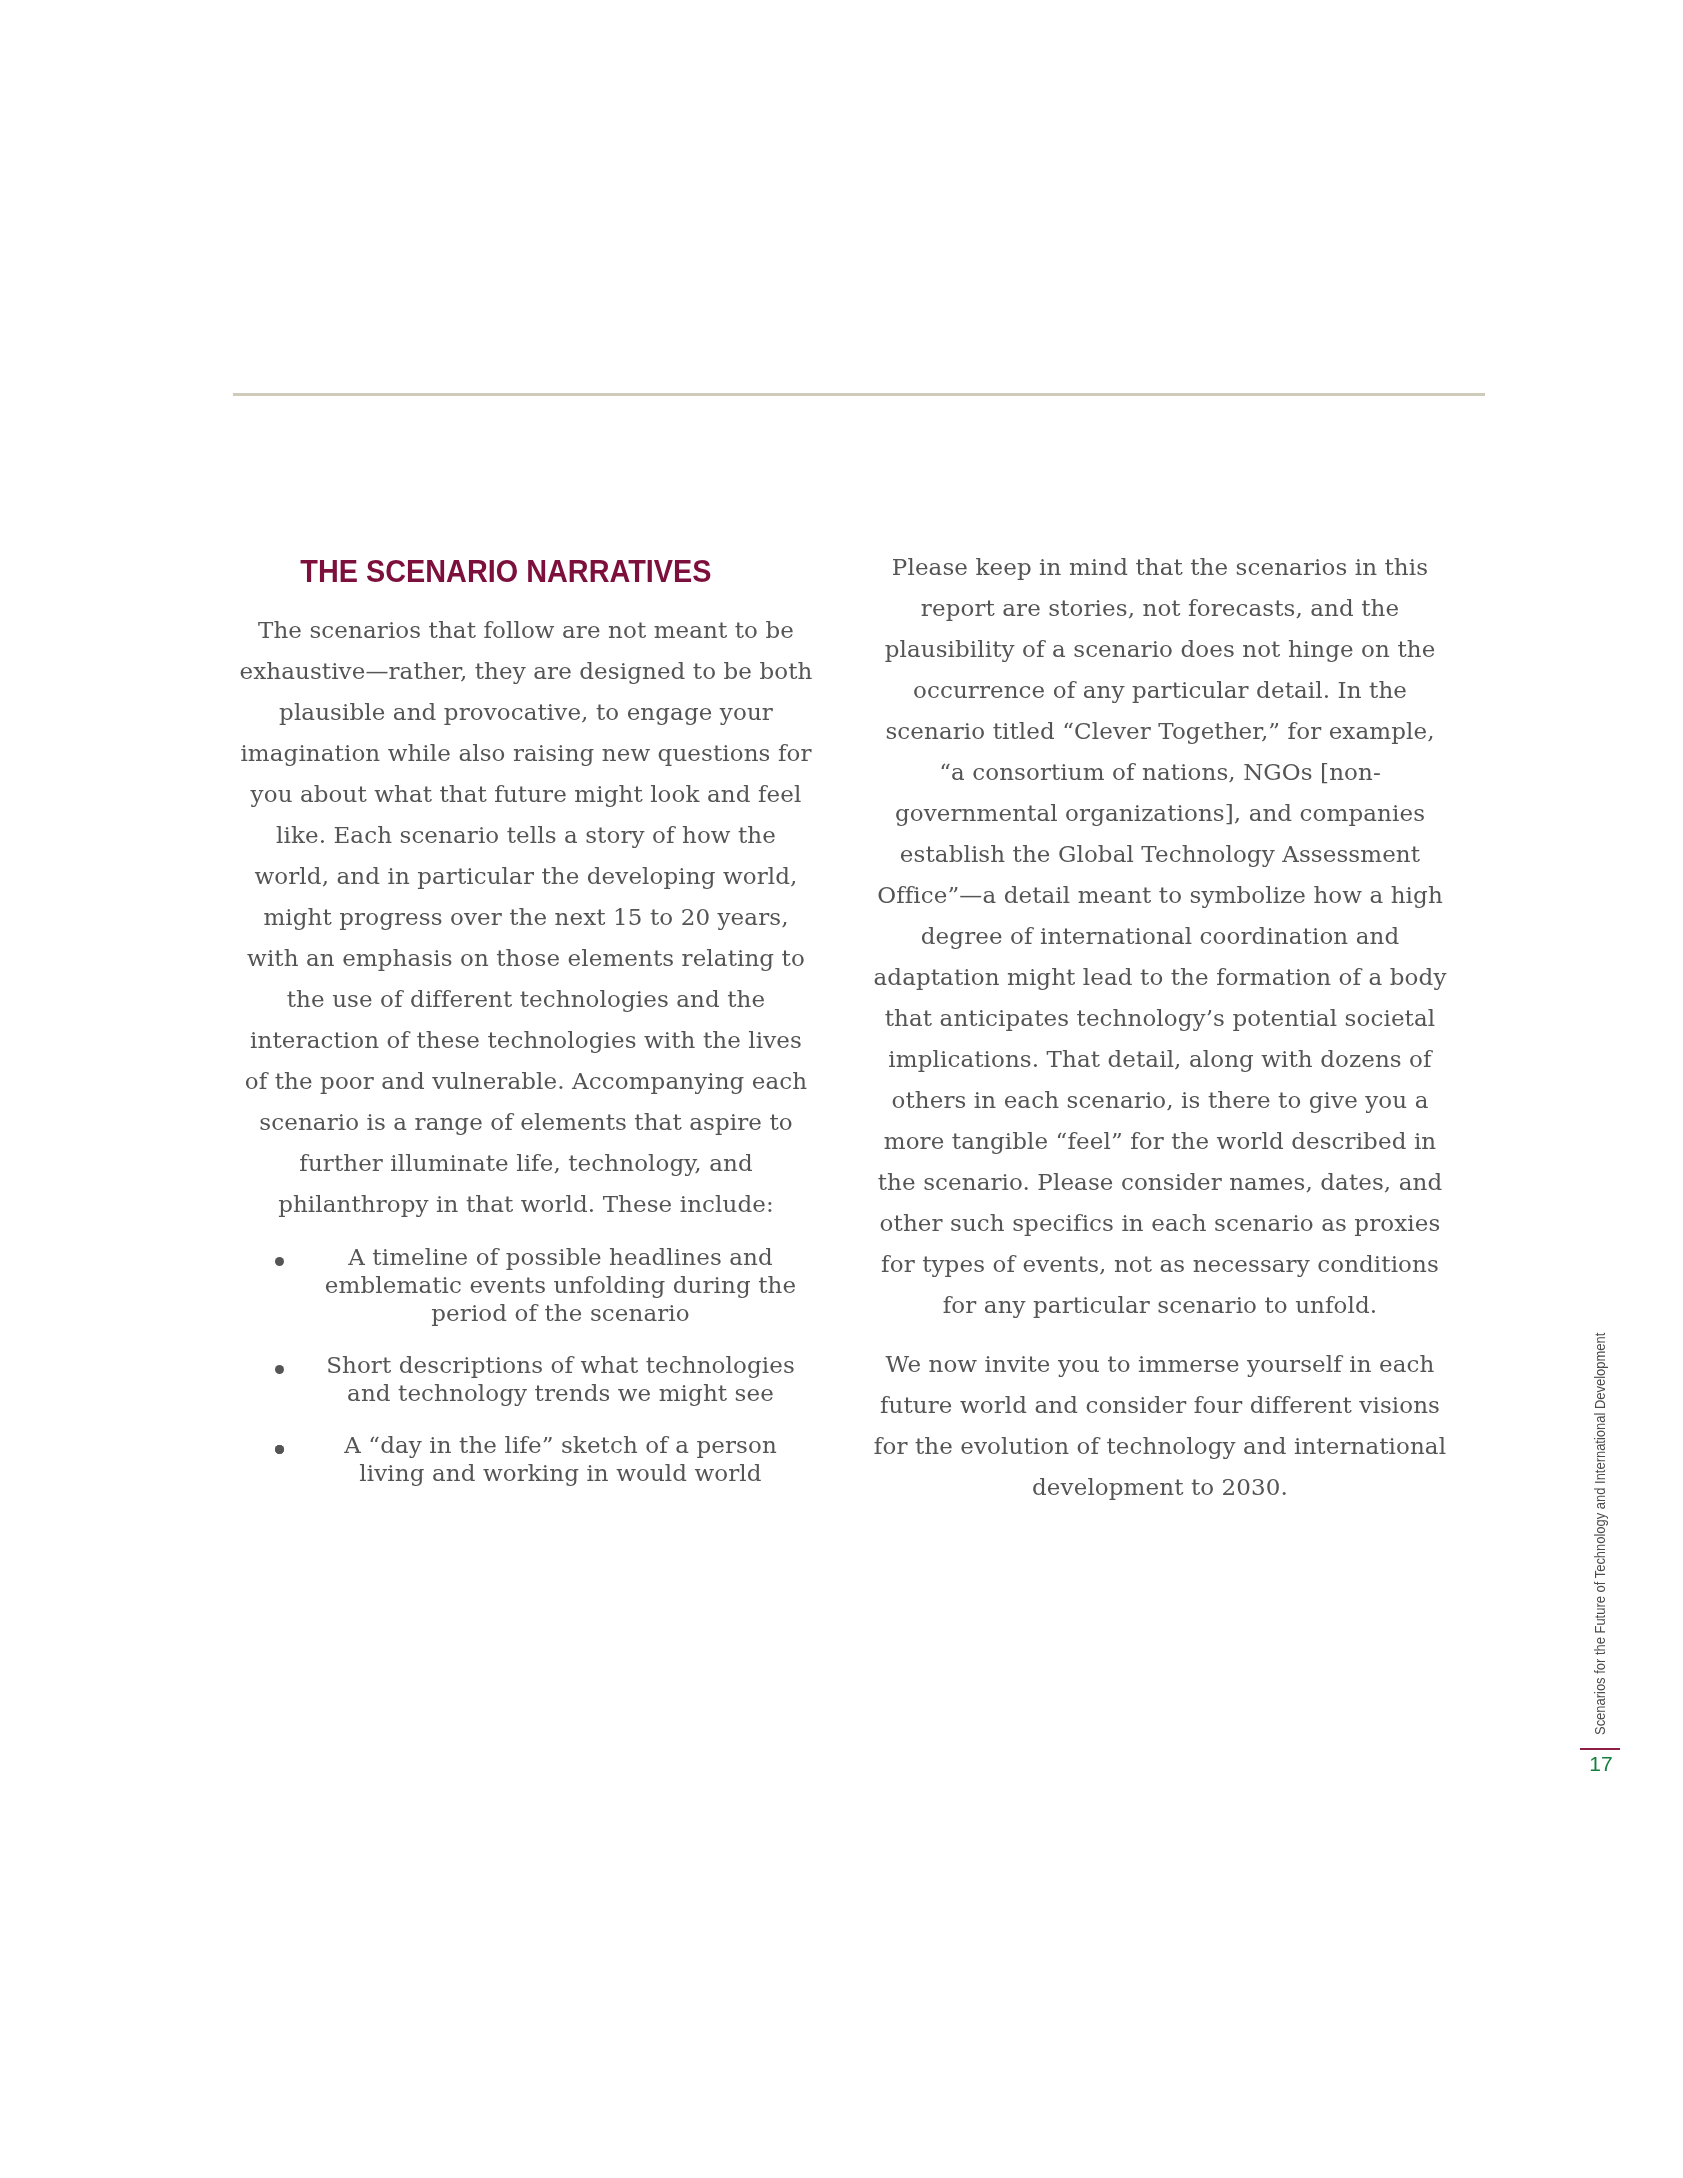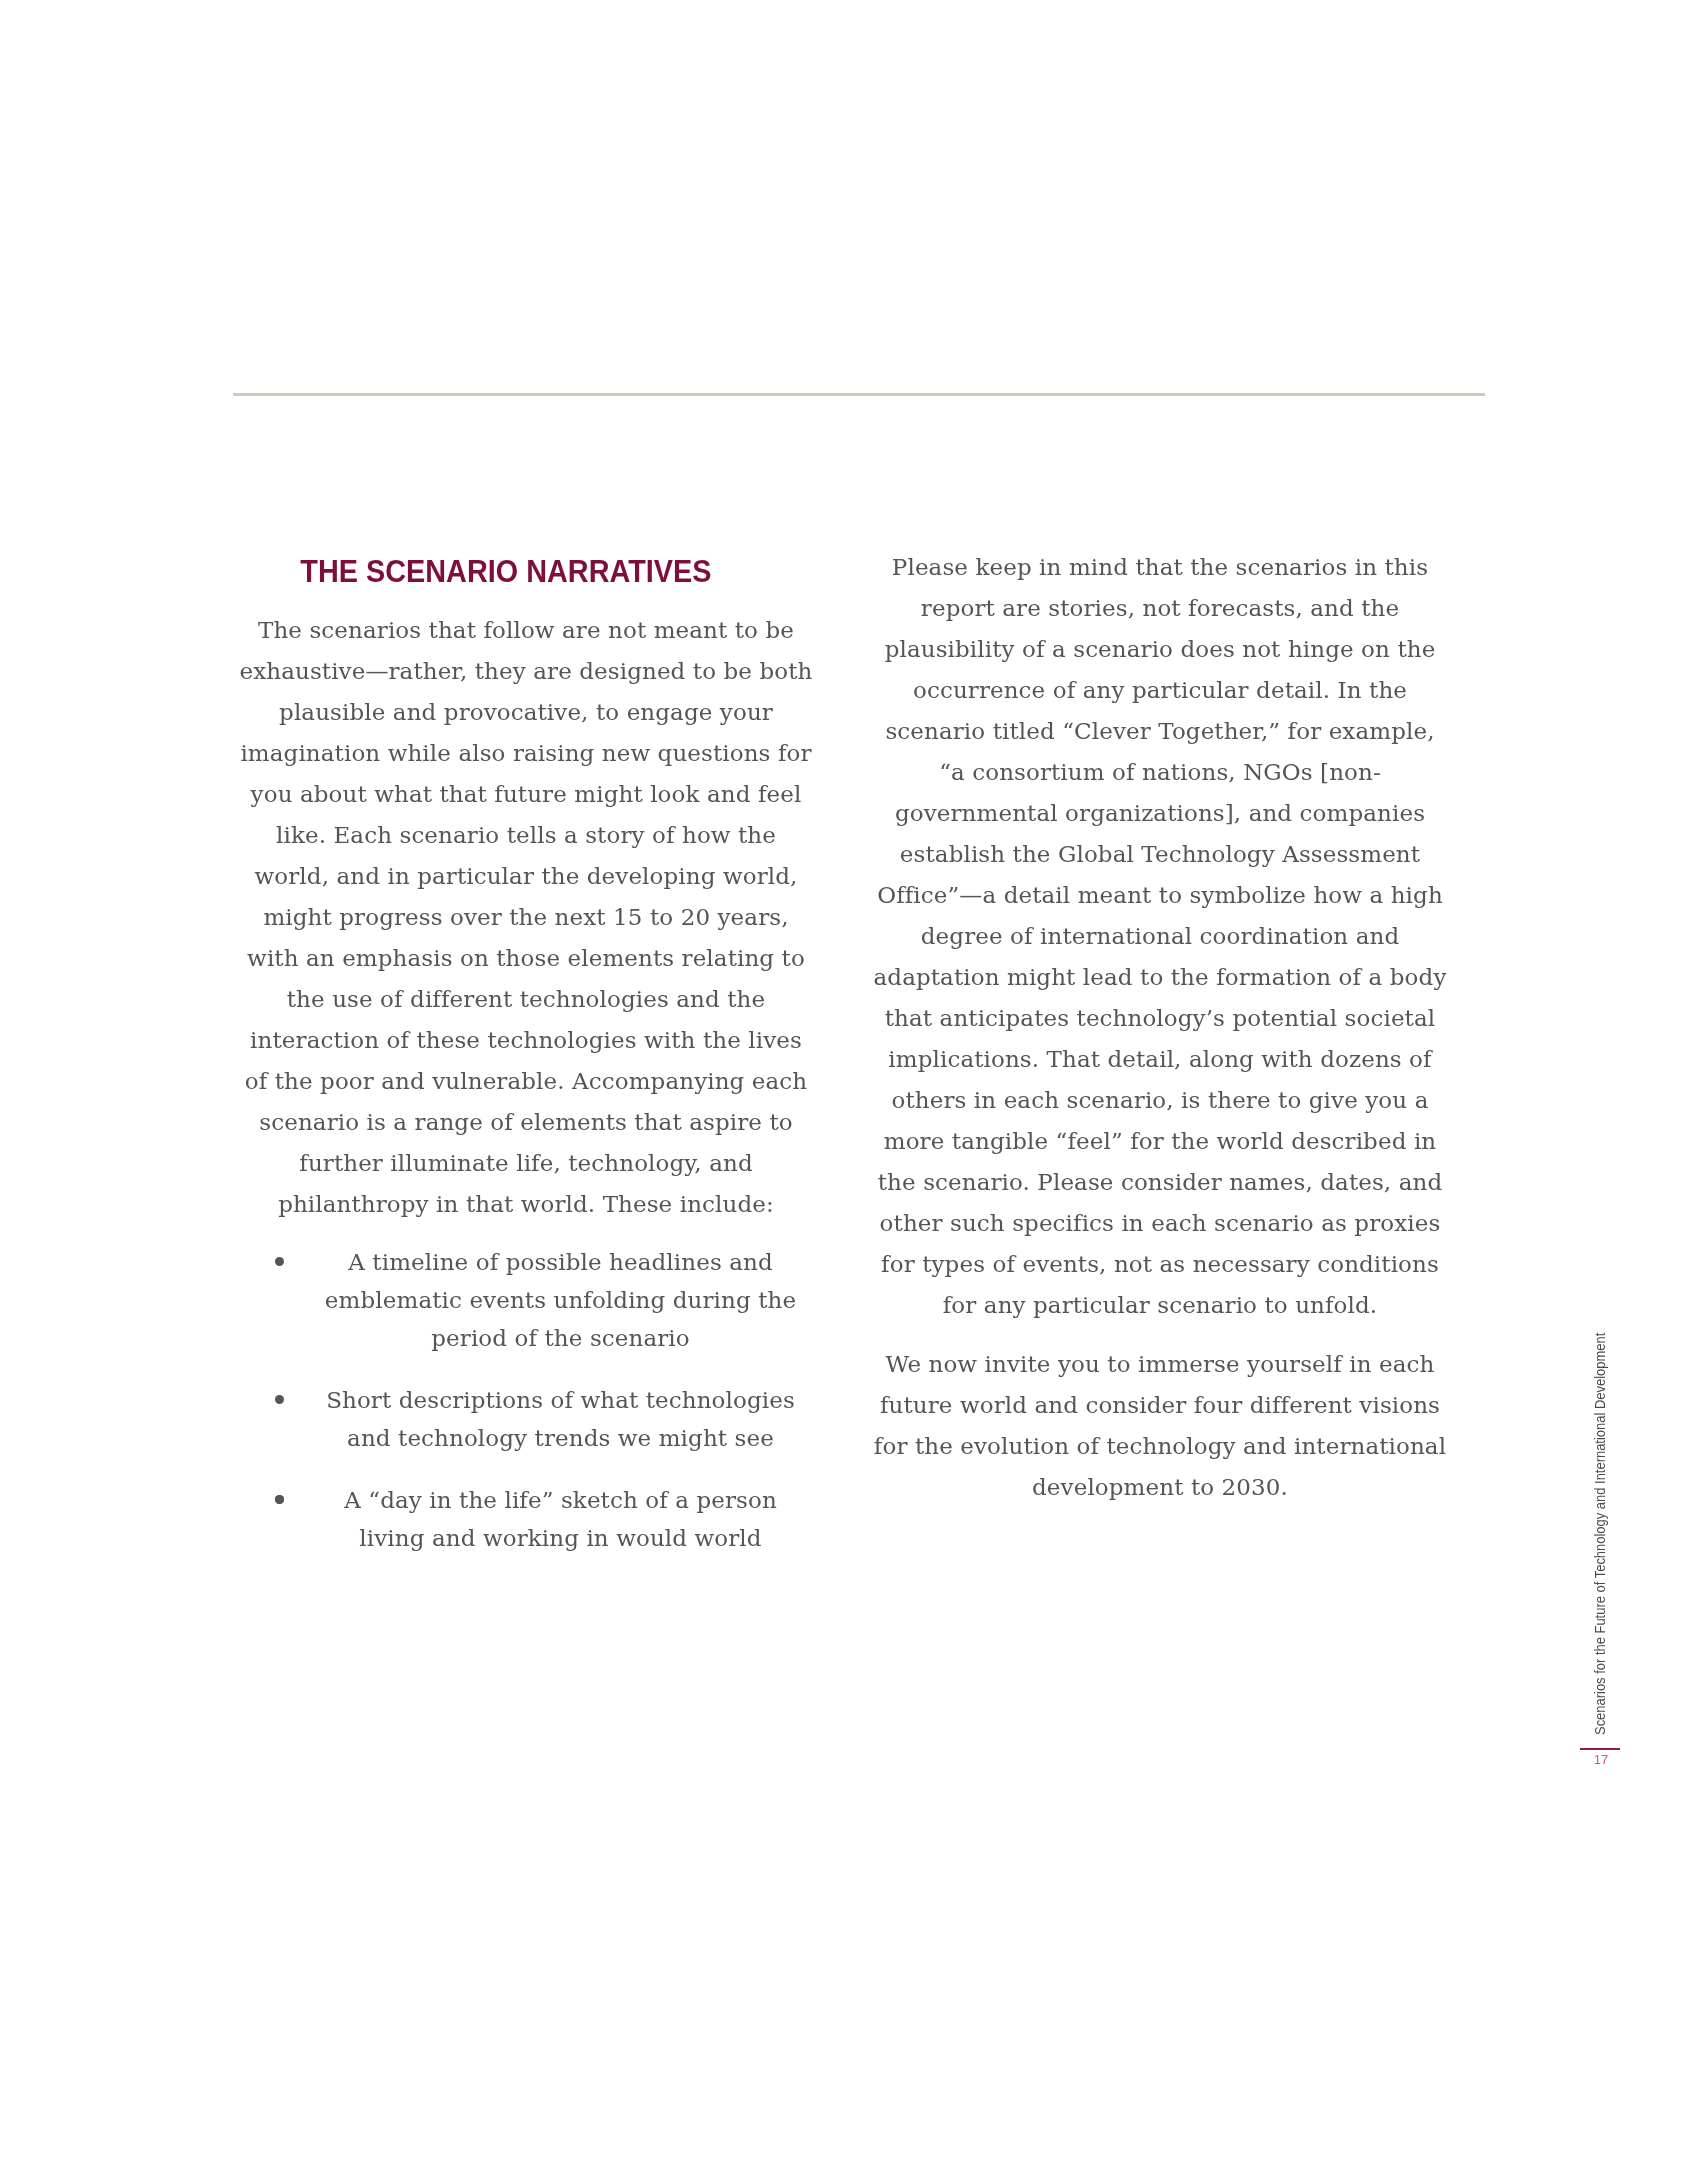--- a/index.html
+++ b/index.html
@@ -5,26 +5,26 @@
   html, body { margin:0; padding:0; background:#ffffff; }
   body { width:1683px; height:2178px; position:relative; overflow:hidden; }
   .rule { position:absolute; left:233px; top:393px; width:1252px; height:3px; background:#cfcbbb; }
   .col { position:absolute; font-family:"DejaVu Serif", serif; color:#555555; font-size:23px; line-height:41px; letter-spacing:0.1px;text-align:center; }
   .left { left:239px; top:552px; width:574px; }
   .right { left:873px; top:547px; width:574px; }
   .title { font-family:"Liberation Sans", sans-serif; font-weight:bold; color:#7d0f3d; font-size:31px; letter-spacing:0px; line-height:40px; margin:0 0 18px 0; transform:scaleX(0.93); transform-origin:left; white-space:nowrap; }
   p { margin:0; }
   .para2 { margin-top:18px; }
   ul { list-style:none; margin:18px 0 0 0; padding:0; }
-  li { position:relative; padding-left:69px; line-height:38px; margin-bottom:24px; }
+  li { position:relative; padding-left:69px; line-height:28px; margin-bottom:24px; }
   .bullet { position:absolute; left:36px; top:14px; width:9px; height:9px; border-radius:50%; background:#555555; }
   .side { position:absolute; left:1592px; top:1735px; width:446px; height:24px; transform:rotate(-90deg); transform-origin:left top; font-family:"Liberation Sans", sans-serif; font-size:14.4px; color:#4a4a4a; white-space:nowrap; transform-box:border-box; }
   .side span { display:inline-block; transform:scaleX(0.9); transform-origin:left; }
   .side-rule { position:absolute; left:1580px; top:1748px; width:40px; height:2px; background:#8c1d45; }
-  .pagenum { position:absolute; left:1581px; top:1752px; width:40px; text-align:center; font-family:"Liberation Sans", sans-serif; font-size:13px; color:#ec4899; }
+  .pagenum { position:absolute; left:1581px; top:1752px; width:40px; text-align:center; font-family:"Liberation Sans", sans-serif; font-size:21px; color:#15803d; }
 </style>
 </head>
 <body>
 
 <div class="rule"></div>
 
 <div class="col left">
   <h2 class="title">THE SCENARIO NARRATIVES</h2>
   <p>The scenarios that follow are not meant to be exhaustive—rather, they are designed to be both plausible and provocative, to engage your imagination while also raising new questions for you about what that future might look and feel like. Each scenario tells a story of how the world, and in particular the developing world, might progress over the next 15 to 20 years, with an emphasis on those elements relating to the use of different technologies and the interaction of these technologies with the lives of the poor and vulnerable. Accompanying each scenario is a range of elements that aspire to further illuminate life, technology, and philanthropy in that world. These include:</p>
   <ul>

